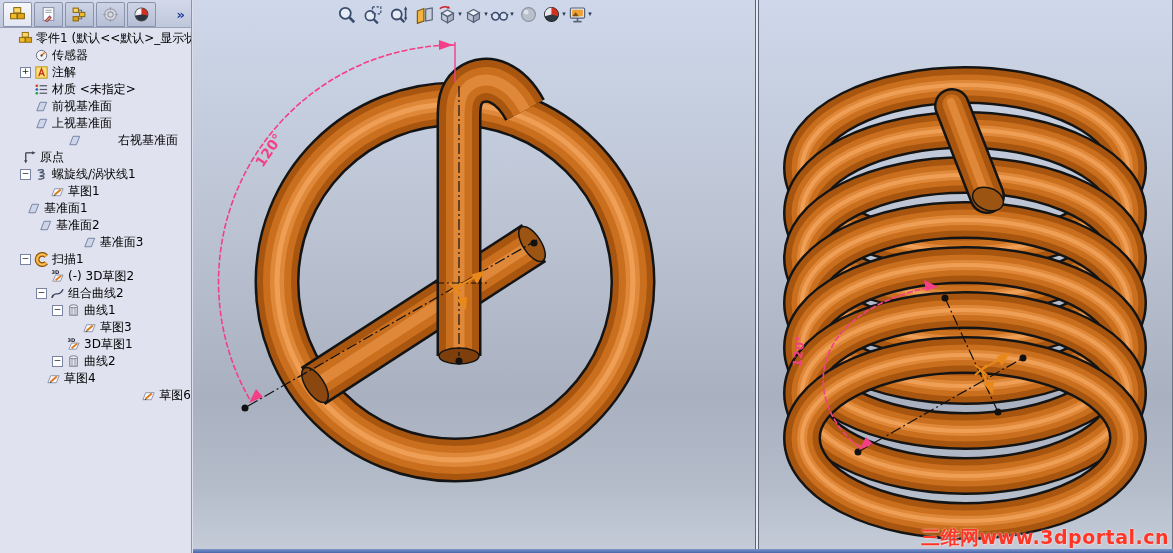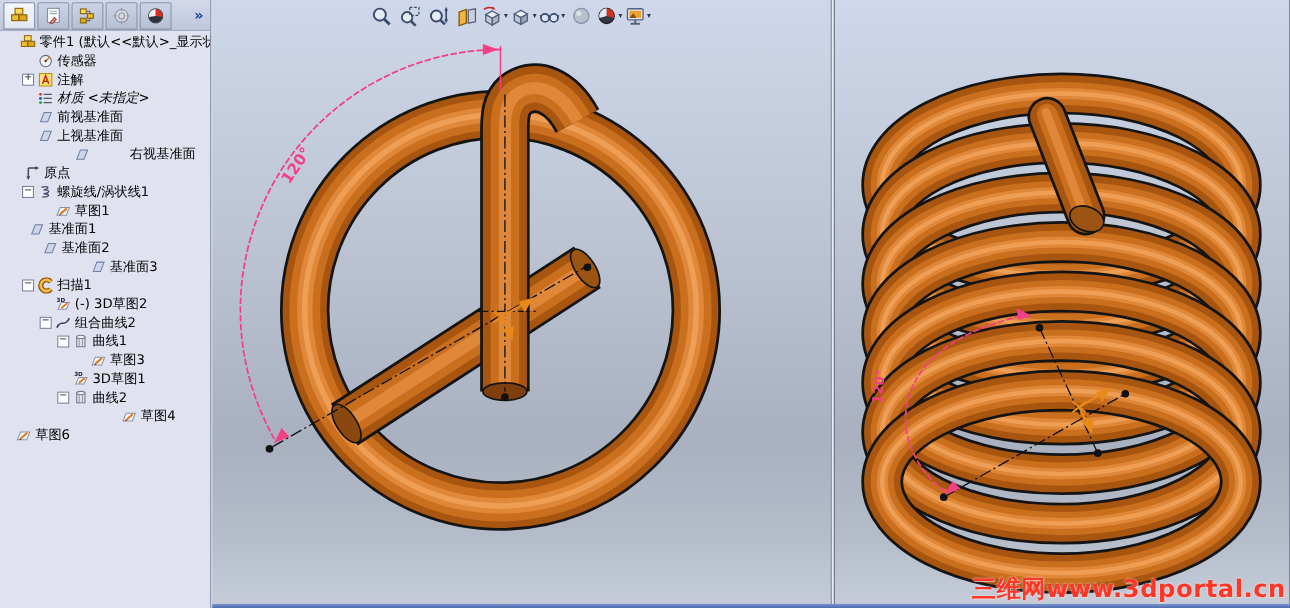--- a/index.html
+++ b/index.html
@@ -36,21 +36,21 @@
   .bottom-strip{position:absolute;left:0;bottom:0;width:100%;height:4px;
     background:linear-gradient(#7b96cc,#4a66ab);}
   .vp svg.scene{position:absolute;left:0;top:0;}
 
   
   .view-toolbar{position:absolute;left:140px;top:2px;display:flex;align-items:center;z-index:5;}
   .vtb-btn{display:flex;align-items:center;justify-content:center;width:26px;height:24px;cursor:default;}
   .vtb-btn .dd{font-size:7px;color:#2a3550;margin-left:1px;}
 
   
-  .watermark{position:absolute;right:3px;bottom:2px;font-size:22px;font-weight:bold;
+  .watermark{position:absolute;right:3px;bottom:2px;font-size:19px;font-weight:bold;
     color:#ff3526;letter-spacing:0.5px;z-index:6;
     text-shadow:0 0 2px rgba(255,255,255,.85),1px 1px 0 rgba(255,200,200,.6);}
 </style>
 </head>
 <body>
 
 <div class="app">
 
   <div class="sidebar">
     <div class="panel-toolbar" id="panel-tabs">
@@ -133,21 +133,21 @@
         <div class="tree-row" style="padding-left: 20px;">
           <span class="expander">+</span>
           <span class="ticon">
             <svg width="15" height="15" viewBox="0 0 16 16" xmlns="http://www.w3.org/2000/svg">
               <rect x="2" y="2" width="12" height="12" fill="#ffe07a" stroke="#b89000"></rect>
              <path d="M5 12 L8 4 L11 12 M6.2 9.5 L9.8 9.5" fill="none" stroke="#c03018" stroke-width="1.4"></path>
             </svg>
           </span>
           <span class="lbl">注解</span>
         </div>
-        <div class="tree-row" style="padding-left: 20px; font-style: italic;">
+        <div class="tree-row" style="padding-left: 20px;">
           <span class="exp-spacer"></span>
           <span class="ticon">
             <svg width="15" height="15" viewBox="0 0 16 16" xmlns="http://www.w3.org/2000/svg">
               <circle cx="3" cy="4" r="1.4" fill="#d04018"></circle>
               <line x1="6" y1="4" x2="14" y2="4" stroke="#556" stroke-width="1.3"></line>
              <circle cx="3" cy="8" r="1.4" fill="#2858c8"></circle>
               <line x1="6" y1="8" x2="14" y2="8" stroke="#556" stroke-width="1.3"></line>
              <circle cx="3" cy="12" r="1.4" fill="#18a038"></circle>
               <line x1="6" y1="12" x2="14" y2="12" stroke="#556" stroke-width="1.3"></line>
             </svg>
@@ -311,32 +311,32 @@
           <span class="ticon">
             <svg width="15" height="15" viewBox="0 0 16 16" xmlns="http://www.w3.org/2000/svg">
               <rect x="4" y="3.5" width="8" height="9.5" fill="#dfe2ea" stroke="#778"></rect>
             <ellipse cx="8" cy="3.5" rx="4" ry="1.6" fill="#eef0f6" stroke="#778"></ellipse>
             <line x1="6.4" y1="5" x2="6.4" y2="13" stroke="#99a"></line>
             <line x1="9.6" y1="5" x2="9.6" y2="13" stroke="#99a"></line>
             </svg>
           </span>
           <span class="lbl">曲线2</span>
         </div>
-        <div class="tree-row" style="padding-left: 96px;">
+        <div class="tree-row" style="padding-left: 32px;">
           <span class="exp-spacer"></span>
           <span class="ticon">
             <svg width="15" height="15" viewBox="0 0 16 16" xmlns="http://www.w3.org/2000/svg">
               <polygon points="2,12.5 5,5 14,5 11,12.5" fill="#f8f8fc" stroke="#8892aa"></polygon>
              <line x1="5" y1="11.5" x2="11.5" y2="5.8" stroke="#e07818" stroke-width="2"></line>
              <polygon points="4,12.8 5.8,12.2 4.6,11.2" fill="#222"></polygon>
             </svg>
           </span>
           <span class="lbl">草图4</span>
         </div>
-        <div class="tree-row" style="">
+        <div class="tree-row" style="padding-left: 20px; justify-content: flex-end;">
           <span class="exp-spacer"></span>
           <span class="ticon">
             <svg width="15" height="15" viewBox="0 0 16 16" xmlns="http://www.w3.org/2000/svg">
               <polygon points="2,12.5 5,5 14,5 11,12.5" fill="#f8f8fc" stroke="#8892aa"></polygon>
              <line x1="5" y1="11.5" x2="11.5" y2="5.8" stroke="#e07818" stroke-width="2"></line>
              <polygon points="4,12.8 5.8,12.2 4.6,11.2" fill="#222"></polygon>
             </svg>
           </span>
           <span class="lbl">草图6</span>
         </div>

